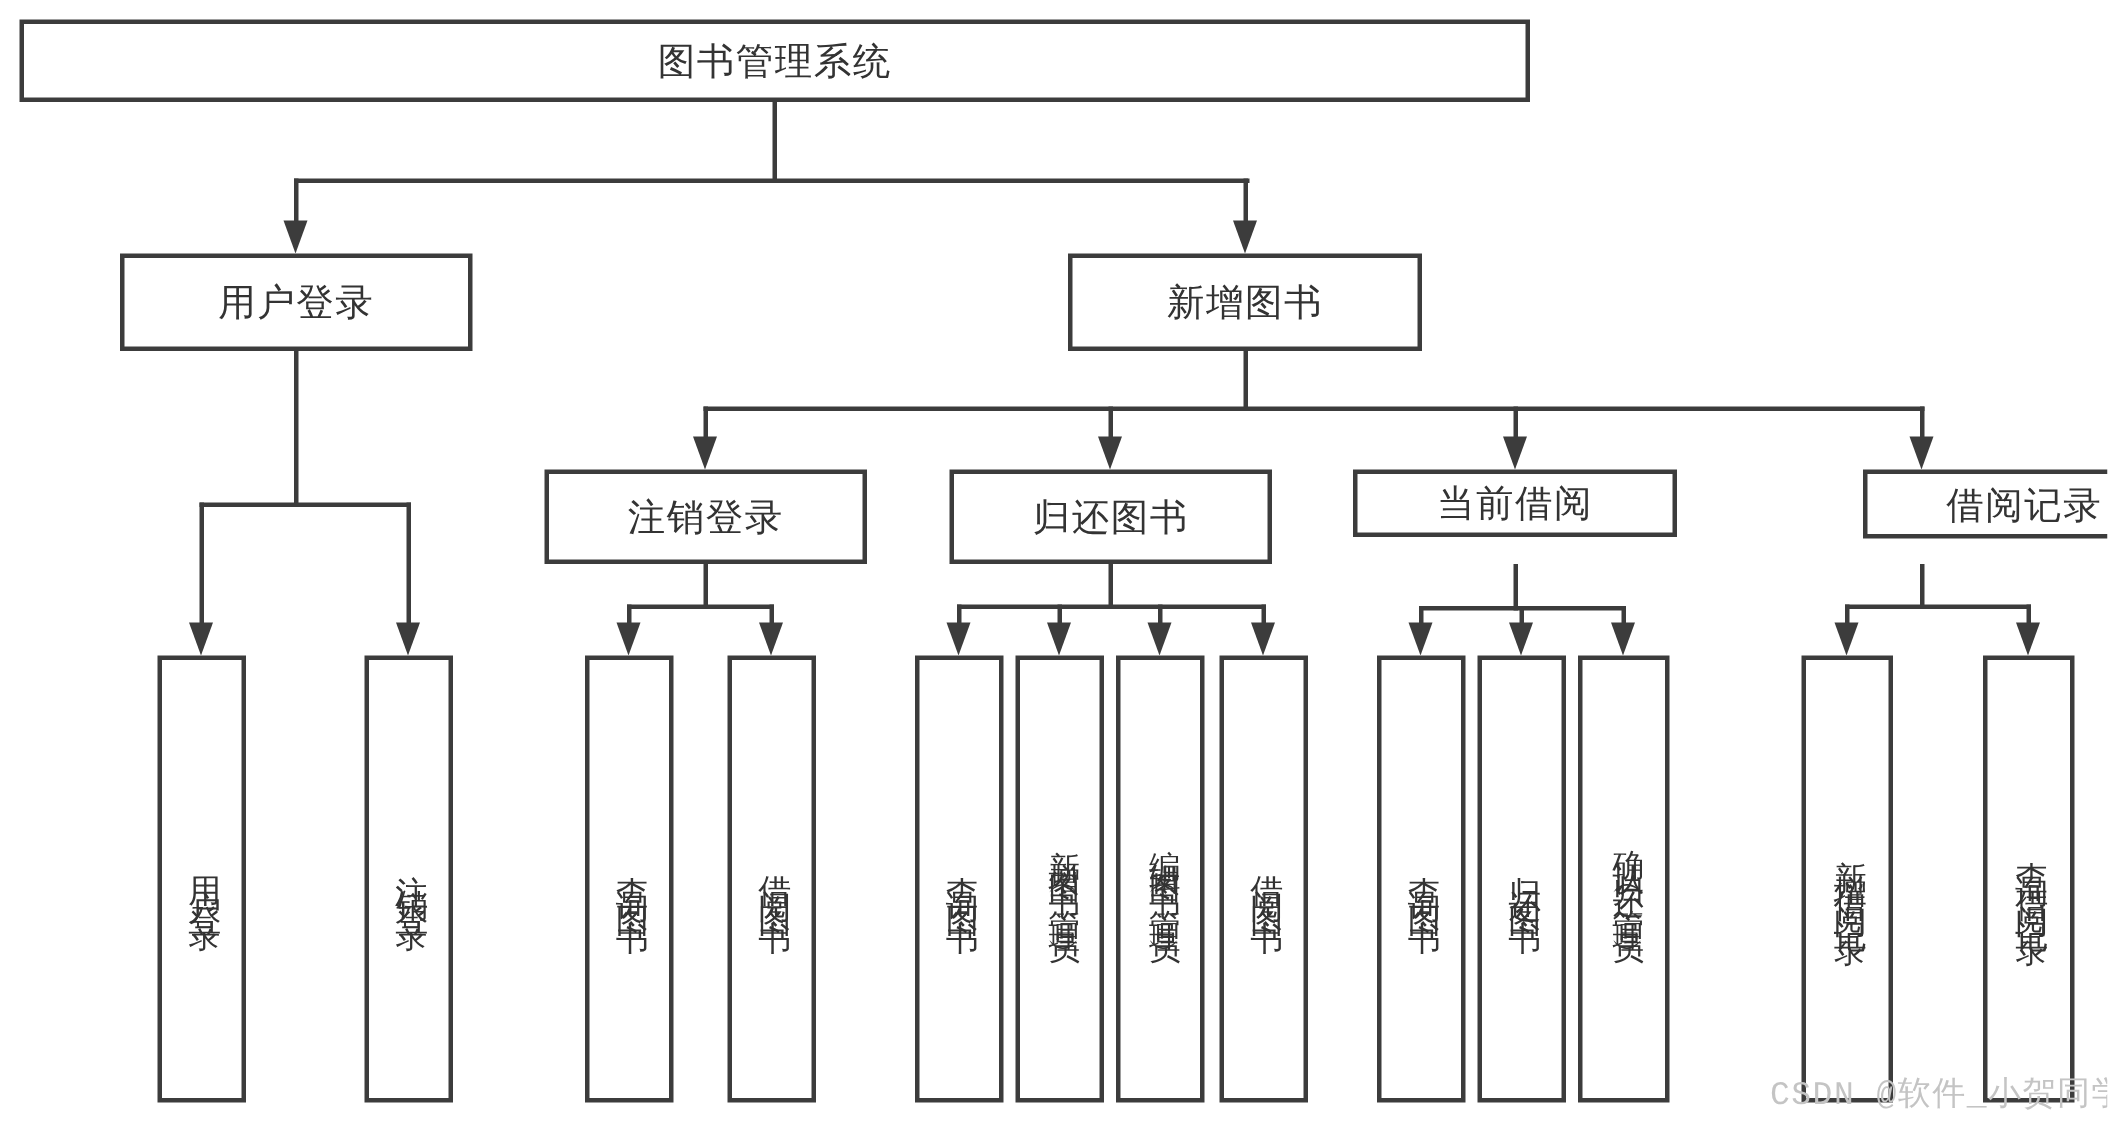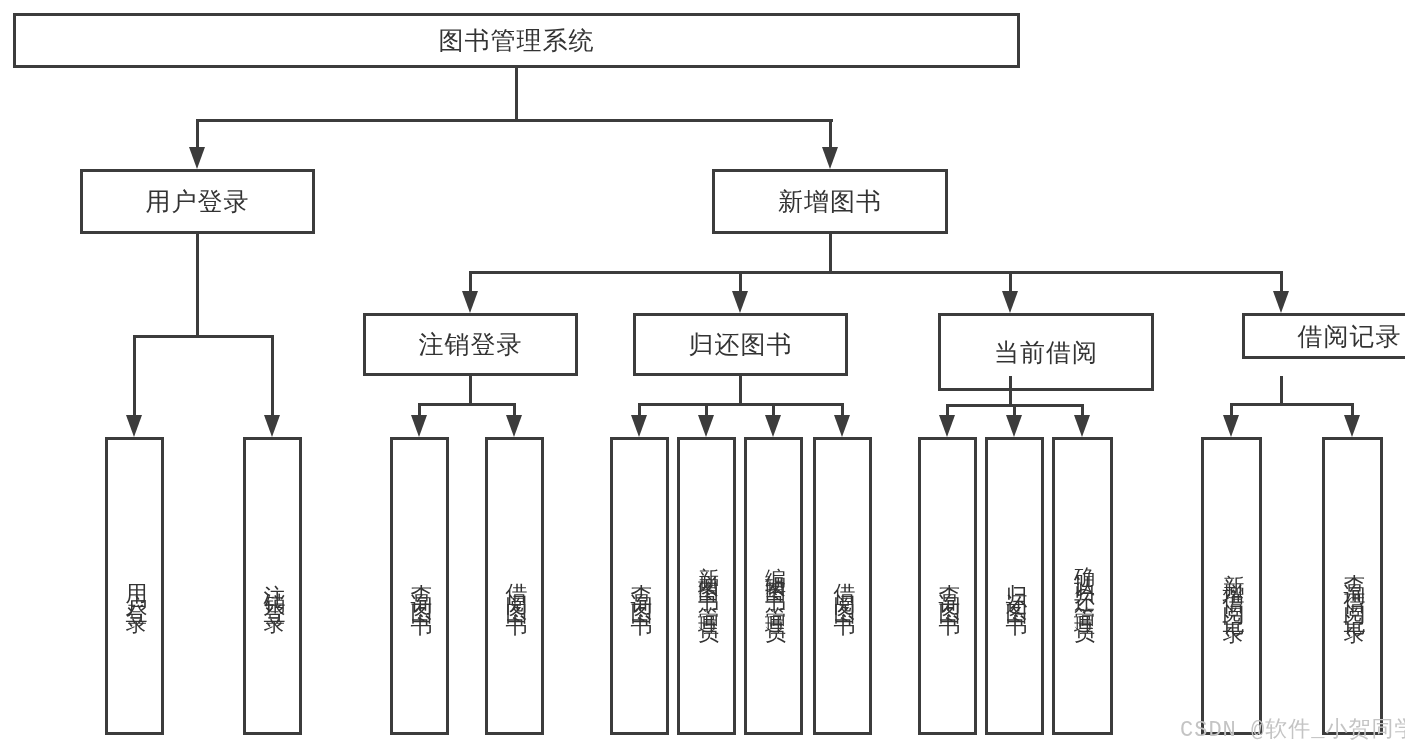--- a/index.html
+++ b/index.html
@@ -76,21 +76,21 @@
   <div class="arr" style="left:1002px;top:291px"></div>
   <div class="vline" style="left:1280px;top:271px;height:23px"></div>
   <div class="arr" style="left:1273px;top:291px"></div>
 
   <div class="node" style="left:363px;top:313px;width:215px;height:63px">
     <span class="hlabel">注销登录</span>
   </div>
   <div class="node" style="left:633px;top:313px;width:215px;height:63px">
     <span class="hlabel">归还图书</span>
   </div>
-  <div class="node" style="left:938px;top:313px;width:216px;height:78px">
+  <div class="node" style="left:902px;top:313px;width:216px;height:45px">
     <span class="hlabel">当前借阅</span>
   </div>
   <div class="node" style="left:1242px;top:313px;width:215px;height:46px">
     <span class="hlabel">借阅记录</span>
   </div>
 
   <div class="vline" style="left:469px;top:376px;height:30px"></div>
   <div class="hline" style="left:418px;top:403px;width:98px"></div>
   <div class="vline" style="left:418px;top:403px;height:15px"></div>
   <div class="arr" style="left:411px;top:415px"></div>

